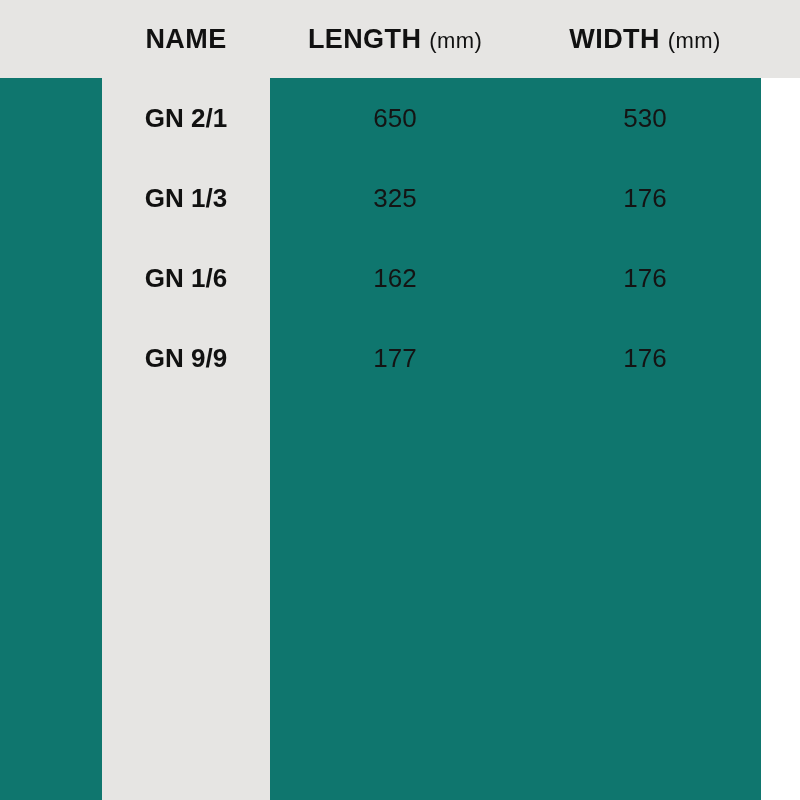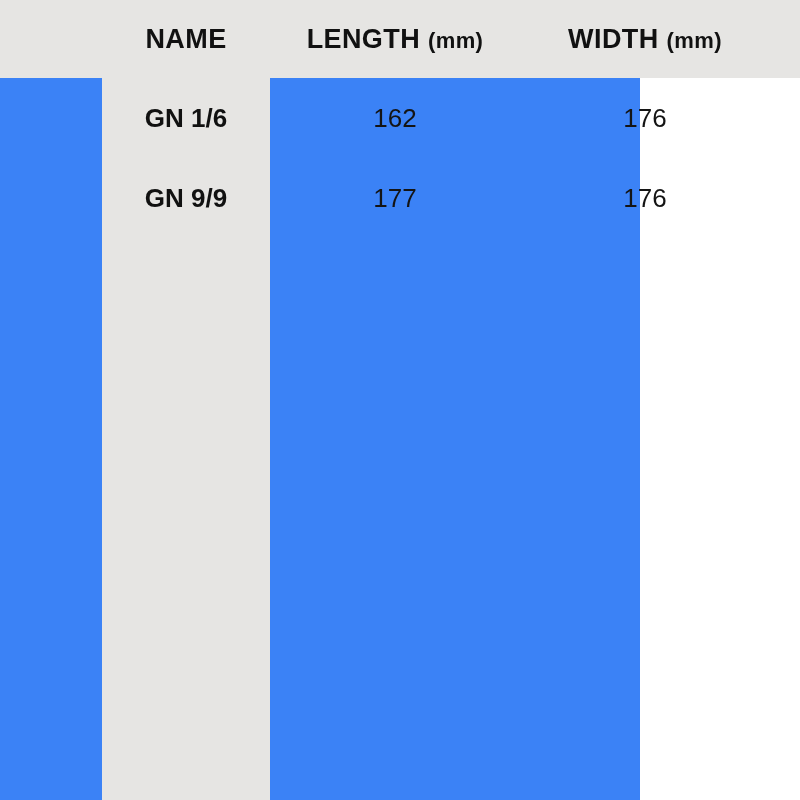--- a/index.html
+++ b/index.html
@@ -10,23 +10,23 @@
   body {
     width: 800px;
     height: 800px;
     font-family: "Liberation Sans", sans-serif;
     color: #0d0d0d;
     overflow: hidden;
   }
 
   .sheet {
     position: relative;
-    width: 640px;
+    width: 761px;
     height: 800px;
-    background: #3b82f6;
+    background: #0f766e;
   }
 
   
   .header-band {
     position: absolute;
     left: 0;
     top: 0;
     width: 800px;
     height: 78px;
     background: #e6e5e3;
@@ -61,21 +61,21 @@
     font-size: 27px;
     font-weight: bold;
     letter-spacing: 0.4px;
     text-align: center;
     vertical-align: middle;
     color: #111111;
     background: transparent;
   }
   thead th.unit-head .unit {
     font-size: 22px;
-    font-weight: bold;
+    font-weight: normal;
   }
   thead th.pad { font-size: 0; }
 
   tbody td {
     height: 80.2px;
     padding: 0;
     text-align: center;
     vertical-align: middle;
     font-size: 26px;
     background: transparent;
@@ -112,20 +112,34 @@
         <th class="pad"></th>
         <th>NAME</th>
         <th class="unit-head"><span>LENGTH</span> <span class="unit">(mm)</span></th>
         <th class="unit-head"><span>WIDTH</span> <span class="unit">(mm)</span></th>
         <th class="pad"></th>
       </tr>
     </thead>
     <tbody>
       <tr>
         <td class="pad"></td>
+        <td class="name-cell">GN 2/1</td>
+        <td class="num-cell">650</td>
+        <td class="num-cell">530</td>
+        <td class="pad"></td>
+      </tr>
+      <tr>
+        <td class="pad"></td>
+        <td class="name-cell">GN 1/3</td>
+        <td class="num-cell">325</td>
+        <td class="num-cell">176</td>
+        <td class="pad"></td>
+      </tr>
+      <tr>
+        <td class="pad"></td>
         <td class="name-cell">GN 1/6</td>
         <td class="num-cell">162</td>
         <td class="num-cell">176</td>
         <td class="pad"></td>
       </tr>
       <tr>
         <td class="pad"></td>
         <td class="name-cell">GN 9/9</td>
         <td class="num-cell">177</td>
         <td class="num-cell">176</td>

